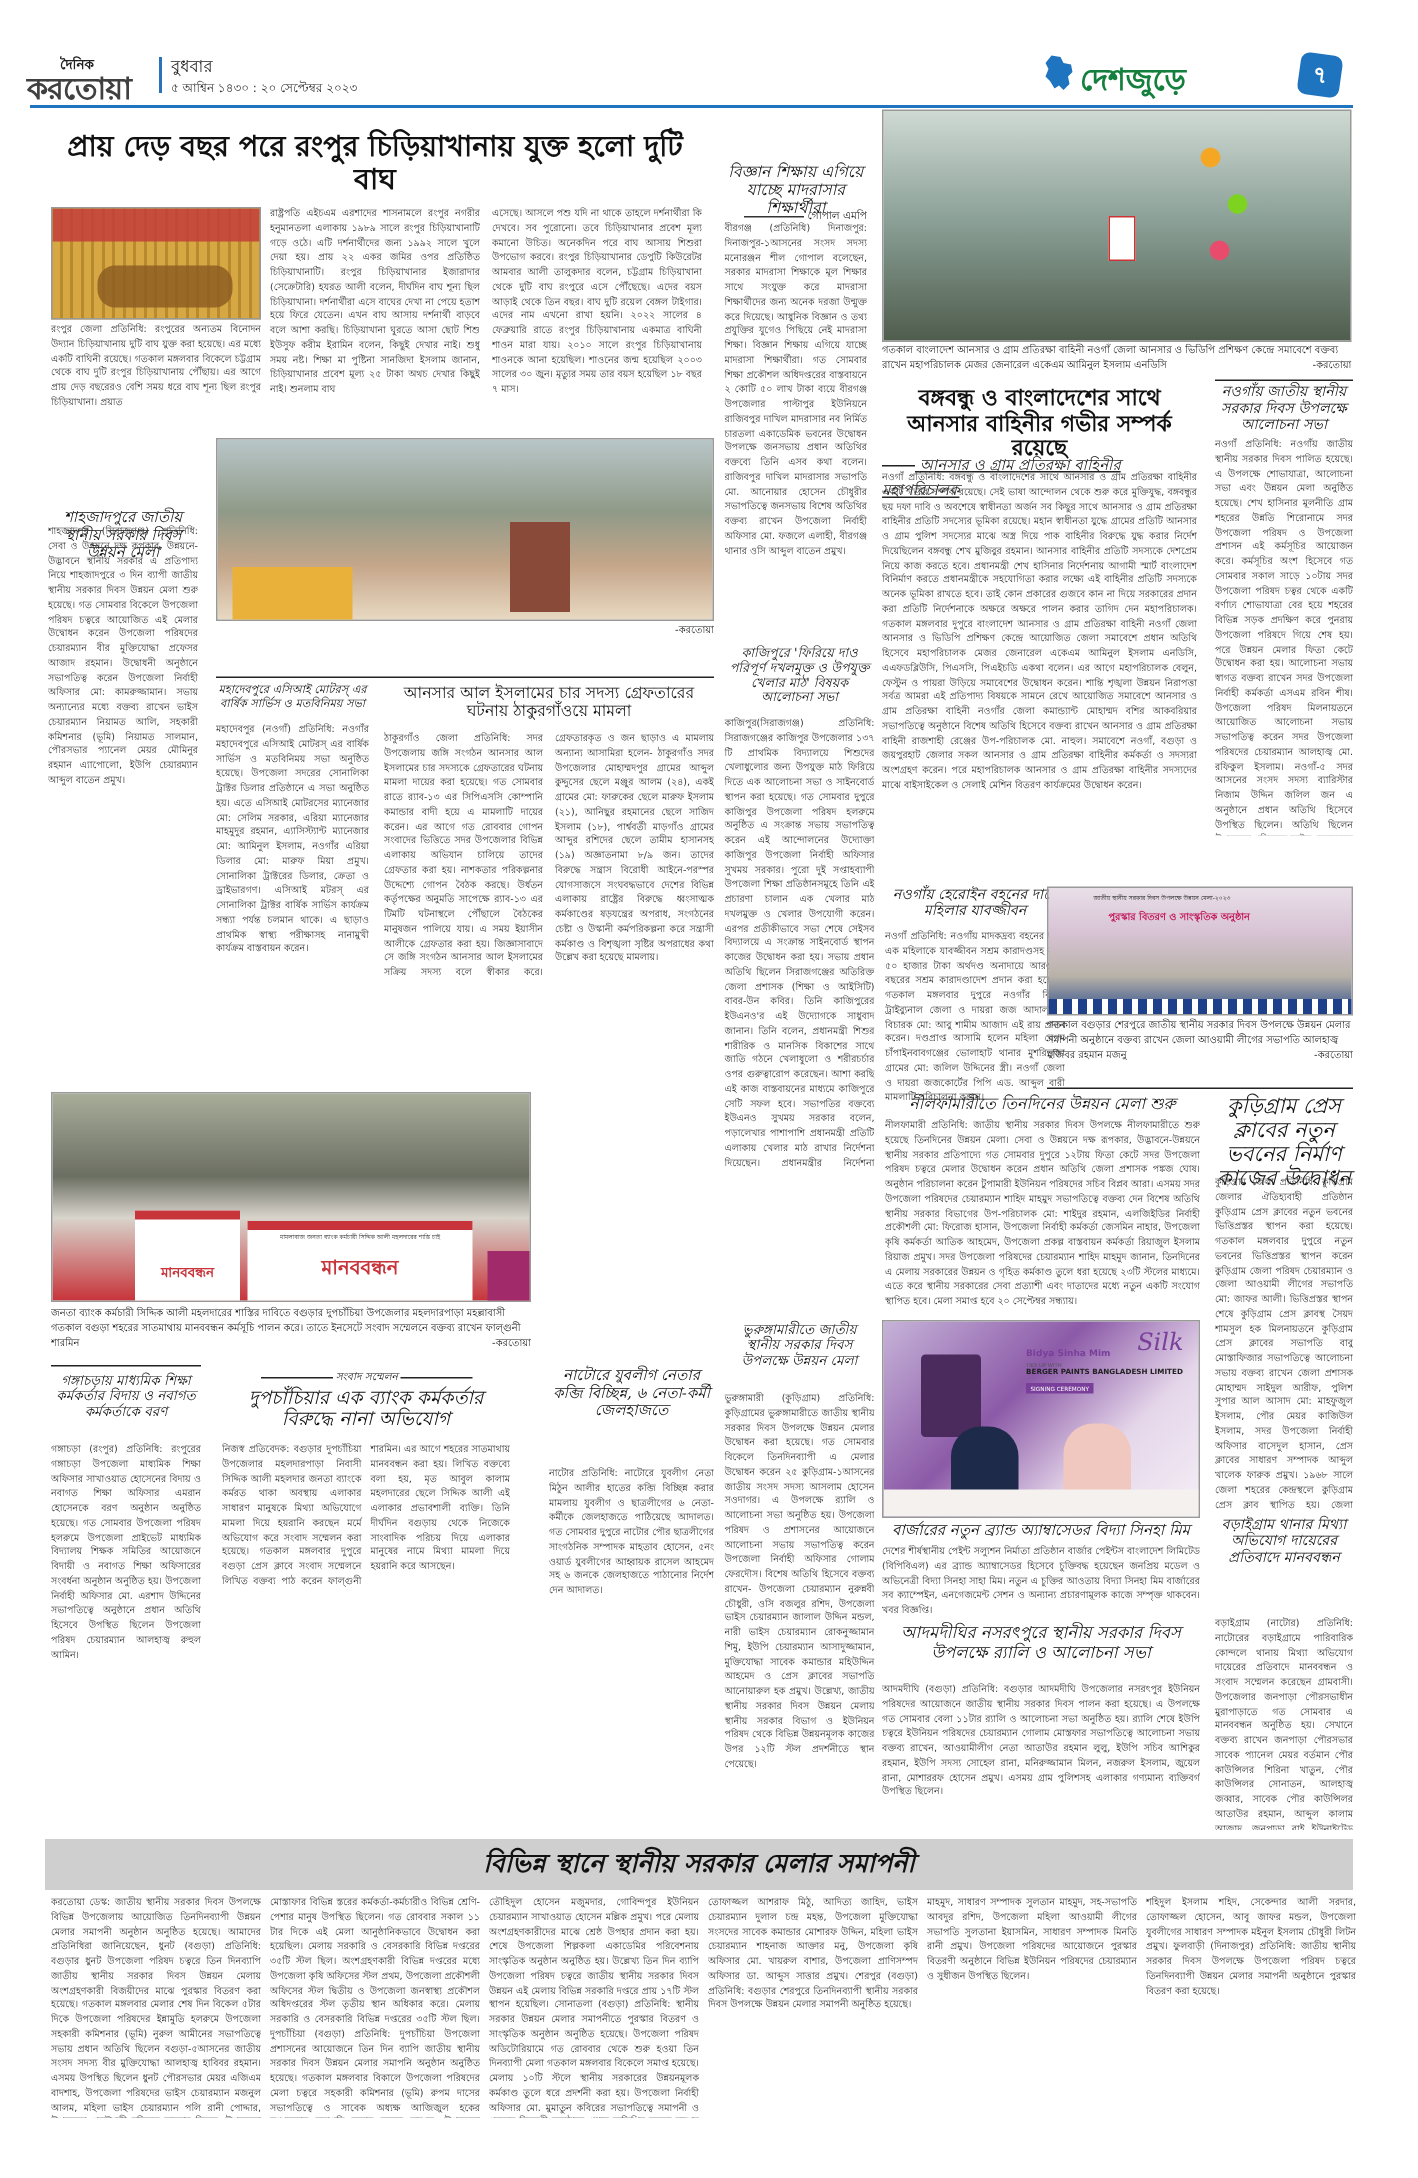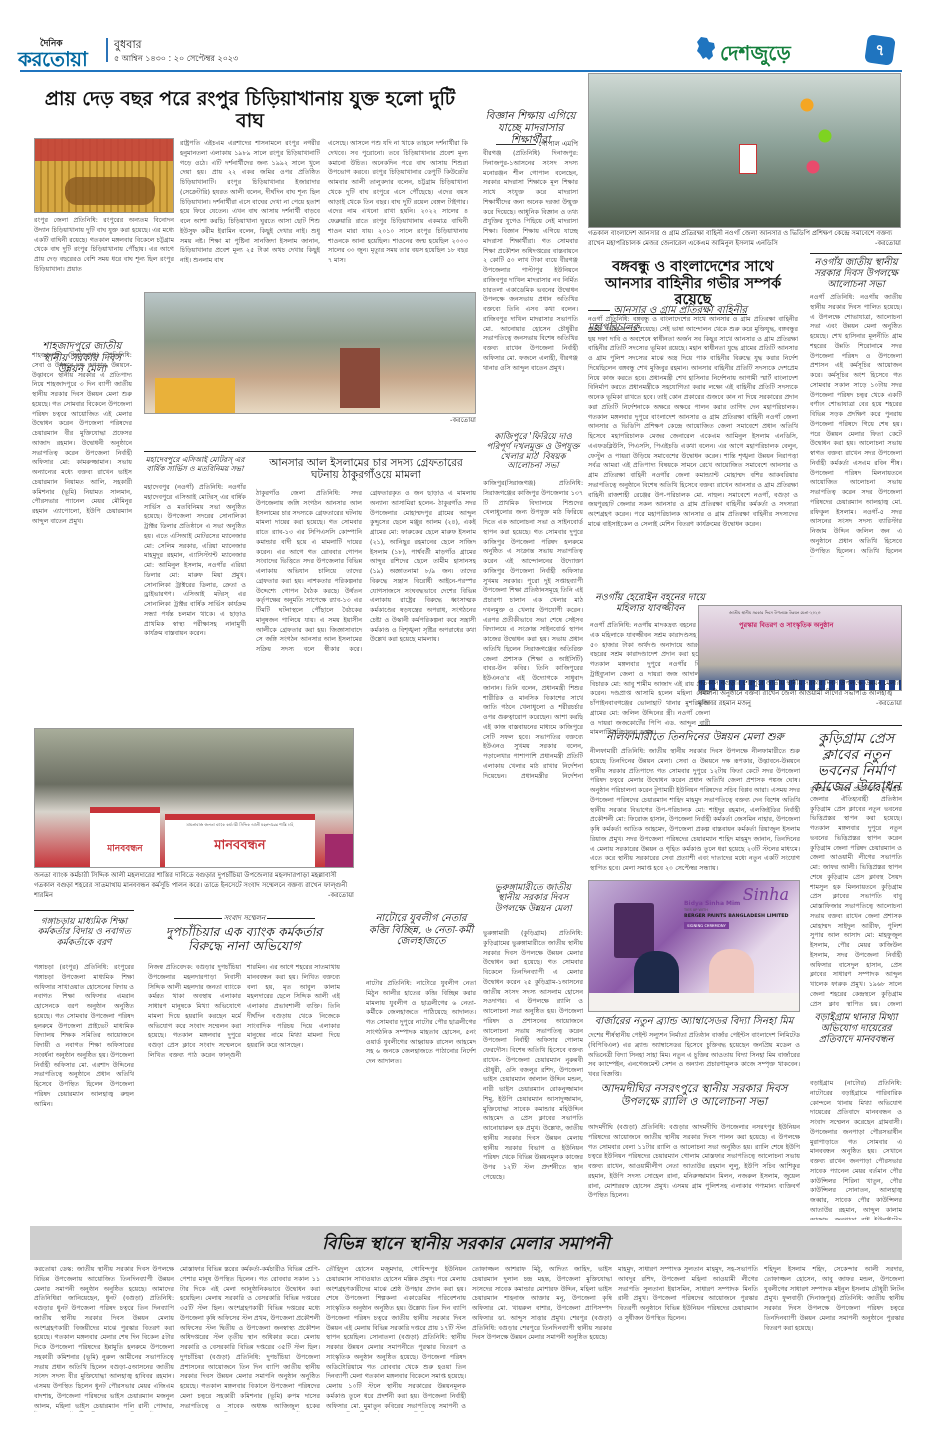--- a/index.html
+++ b/index.html
@@ -1,41 +1,41 @@
 <!DOCTYPE html>
 <html><head>
 <meta charset="utf-8">
 <style>
   * { box-sizing: border-box; margin: 0; padding: 0; }
   html, body { width: 945px; height: 1452px; background: #fff; overflow: hidden; }
   body { font-family: "DejaVu Sans", sans-serif; color: #1a1a1a; position: relative; }
   .abs { position: absolute; }
   .masthead { left: 0; top: 0; width: 945px; height: 70px; }
   .logo-small { left: 40px; top: 36px; font-size: 9px; font-weight: bold; color: #222; }
-  .logo-big { left: 18px; top: 44px; font-size: 20px; font-weight: 900; color: #0369a1; letter-spacing: -0.5px; }
+  .logo-big { left: 18px; top: 44px; font-size: 20px; font-weight: 900; color: #404040; letter-spacing: -0.5px; }
   .mast-divider { left: 106px; top: 38px; width: 2px; height: 24px; background: #2b73b8; }
   .mast-day { left: 114px; top: 36px; font-size: 11px; color: #222; }
   .mast-date { left: 114px; top: 52px; font-size: 8px; color: #333; }
   .section-name { left: 720px; top: 38px; font-size: 20px; color: #15803d; font-weight: bold; }
   .map-icon { left: 695px; top: 36px; width: 22px; height: 26px; }
   .page-num { left: 866px; top: 36px; width: 28px; height: 28px; background: #1f74bf; color: #fff; font-weight: bold; font-size: 15px; text-align: center; line-height: 28px; border-radius: 6px; transform: rotate(8deg); }
   .mast-rule { left: 20px; top: 70px; width: 882px; height: 2px; background: #1f74bf; }
 
   .headline { font-family: "DejaVu Serif", serif; font-weight: bold; color: #111; text-align: center; line-height: 1.15; }
   .body-text { font-size: 6.3px; line-height: 1.55; color: #333; text-align: justify; overflow: hidden; }
   .caption { font-size: 6.6px; line-height: 1.5; color: #222; overflow: hidden; }
   .photo { overflow: hidden; border: 1px solid #999; }
   .rule-h { height: 1px; background: #222; }
 
   .photo-tiger { background: repeating-linear-gradient(90deg, #d6a742 0 5px, #b88a2e 5px 7px), #c9973a; }
   .photo-tiger::after { content:""; position:absolute; }
   .photo-ansar { background: linear-gradient(180deg, #cfd9d4 0%, #8ea39a 45%, #4f5d4d 100%); }
   .photo-prayer { background: linear-gradient(180deg, #b9c6c8 0%, #8f9a88 40%, #c5a68a 70%, #e8d9c2 100%); }
   .photo-rally { background: linear-gradient(180deg, #a8ad9a 0%, #6b6e62 40%, #d8d4cc 60%, #c7343a 100%); }
-  .photo-stage { background: linear-gradient(180deg, #e8dfe8 0%, #d8c3d5 35%, #b8b2a8 70%, #2f4e8c 100%); margin-top: 14px; }
+  .photo-stage { background: linear-gradient(180deg, #e8dfe8 0%, #d8c3d5 35%, #b8b2a8 70%, #2f4e8c 100%); }
   .photo-berger { background: linear-gradient(135deg, #c6b3d8 0%, #8c5aa8 40%, #e5d7ea 70%, #f4eef6 100%); }
 
   .banner { left: 30px; top: 1226px; width: 872px; height: 34px; background: #cfcfcf; }
   .banner-text { width: 100%; text-align: center; font-size: 17px; font-weight: bold; font-family: "DejaVu Serif", serif; line-height: 34px; color: #111; font-style: italic; }
 
   .berger-logo { font-family: "DejaVu Serif", serif; font-style: italic; color: #7a3f9a; }
 </style>
 </head>
 <body>
 
@@ -157,21 +157,21 @@
 <div class="abs headline" style="left:148px;top:925px;width:192px;font-size:12.5px;font-weight:normal;font-style:italic;">দুপচাঁচিয়ার এক ব্যাংক কর্মকর্তার বিরুদ্ধে নানা অভিযোগ</div>
 <div class="abs body-text" style="left:148px;top:962px;width:192px;height:258px;column-count:2;column-gap:6px;">নিজস্ব প্রতিবেদক: বগুড়ার দুপচাঁচিয়া উপজেলার মহলদারপাড়া নিবাসী সিদ্দিক আলী মহলদার জনতা ব্যাংকে কর্মরত থাকা অবস্থায় এলাকার সাধারণ মানুষকে মিথ্যা অভিযোগে মামলা দিয়ে হয়রানি করছেন মর্মে অভিযোগ করে সংবাদ সম্মেলন করা হয়েছে। গতকাল মঙ্গলবার দুপুরে বগুড়া প্রেস ক্লাবে সংবাদ সম্মেলনে লিখিত বক্তব্য পাঠ করেন ফাল্গুনী শারমিন। এর আগে শহরের সাতমাথায় মানববন্ধন করা হয়। লিখিত বক্তব্যে বলা হয়, মৃত আবুল কালাম মহলদারের ছেলে সিদ্দিক আলী এই এলাকার প্রভাবশালী ব্যক্তি। তিনি দীর্ঘদিন বগুড়ায় থেকে নিজেকে সাংবাদিক পরিচয় দিয়ে এলাকার মানুষের নামে মিথ্যা মামলা দিয়ে হয়রানি করে আসছেন।</div>
 
 <div class="abs headline" style="left:366px;top:912px;width:110px;font-size:10px;font-weight:normal;font-style:italic;">নাটোরে যুবলীগ নেতার কব্জি বিচ্ছিন্ন, ৬ নেতা-কর্মী জেলহাজতে</div>
 <div class="abs body-text" style="left:366px;top:978px;width:110px;height:242px;">নাটোর প্রতিনিধি: নাটোরে যুবলীগ নেতা মিঠুন আলীর হাতের কব্জি বিচ্ছিন্ন করার মামলায় যুবলীগ ও ছাত্রলীগের ৬ নেতা-কর্মীকে জেলহাজতে পাঠিয়েছে আদালত। গত সোমবার দুপুরে নাটোর পৌর ছাত্রলীগের সাংগঠনিক সম্পাদক মাহতাব হোসেন, ৫নং ওয়ার্ড যুবলীগের আহ্বায়ক রাসেল আহমেদ সহ ৬ জনকে জেলহাজতে পাঠানোর নির্দেশ দেন আদালত।</div>
 
 <div class="abs headline" style="left:483px;top:882px;width:100px;font-size:9px;font-weight:normal;font-style:italic;">ভুরুঙ্গামারীতে জাতীয় স্থানীয় সরকার দিবস উপলক্ষে উন্নয়ন মেলা</div>
 <div class="abs body-text" style="left:483px;top:928px;width:100px;height:292px;">ভুরুঙ্গামারী (কুড়িগ্রাম) প্রতিনিধি: কুড়িগ্রামের ভুরুঙ্গামারীতে জাতীয় স্থানীয় সরকার দিবস উপলক্ষে উন্নয়ন মেলার উদ্বোধন করা হয়েছে। গত সোমবার বিকেলে তিনদিনব্যাপী এ মেলার উদ্বোধন করেন ২৫ কুড়িগ্রাম-১আসনের জাতীয় সংসদ সদস্য আসলাম হোসেন সওদাগর। এ উপলক্ষে র‍্যালি ও আলোচনা সভা অনুষ্ঠিত হয়। উপজেলা পরিষদ ও প্রশাসনের আয়োজনে আলোচনা সভায় সভাপতিত্ব করেন উপজেলা নির্বাহী অফিসার গোলাম ফেরদৌস। বিশেষ অতিথি হিসেবে বক্তব্য রাখেন- উপজেলা চেয়ারম্যান নুরুন্নবী চৌধুরী, ওসি বজলুর রশিদ, উপজেলা ভাইস চেয়ারম্যান জালাল উদ্দিন মন্ডল, নারী ভাইস চেয়ারম্যান রোকনুজ্জামান শিমু, ইউপি চেয়ারম্যান আসাদুজ্জামান, মুক্তিযোদ্ধা সাবেক কমান্ডার মহিউদ্দিন আহমেদ ও প্রেস ক্লাবের সভাপতি আনোয়ারুল হক প্রমুখ। উল্লেখ্য, জাতীয় স্থানীয় সরকার দিবস উন্নয়ন মেলায় স্থানীয় সরকার বিভাগ ও ইউনিয়ন পরিষদ থেকে বিভিন্ন উন্নয়নমূলক কাজের উপর ১২টি স্টল প্রদর্শনীতে স্থান পেয়েছে।</div>
 
 <div class="abs photo photo-berger" style="left:588px;top:880px;width:212px;height:132px;">
-  <div class="berger-logo" style="position:absolute;right:10px;top:4px;font-size:16px;">Sinha</div>
+  <div class="berger-logo" style="position:absolute;right:10px;top:4px;font-size:16px;">Silk</div>
   <div style="position:absolute;left:95px;top:18px;font-size:6px;font-weight:bold;color:#7a3f9a;">Bidya Sinha Mim</div>
   <div style="position:absolute;left:95px;top:27px;font-size:3.5px;color:#555;">TIES UP WITH</div>
   <div style="position:absolute;left:95px;top:32px;font-size:4.8px;font-weight:bold;color:#222;">BERGER PAINTS BANGLADESH LIMITED</div>
   <div style="position:absolute;left:95px;top:41px;font-size:3.8px;color:#fff;background:#7a3f9a;padding:1px 3px;">SIGNING CEREMONY</div>
   <div style="position:absolute;left:25px;top:22px;width:40px;height:55px;background:#4b2a5e;border-radius:3px;"></div>
   <div style="position:absolute;left:45px;top:70px;width:45px;height:45px;background:#1e2a4a;border-radius:20px 20px 0 0;"></div>
   <div style="position:absolute;left:120px;top:68px;width:45px;height:50px;background:#f0c8c0;border-radius:20px 20px 0 0;"></div>
   <div style="position:absolute;left:0;bottom:0;width:100%;height:18px;background:#f4f1ee;"></div>
 </div>
 <div class="abs headline" style="left:588px;top:1015px;width:212px;font-size:10px;font-weight:normal;font-style:italic;">বার্জারের নতুন ব্র্যান্ড অ্যাম্বাসেডর বিদ্যা সিনহা মিম</div>

